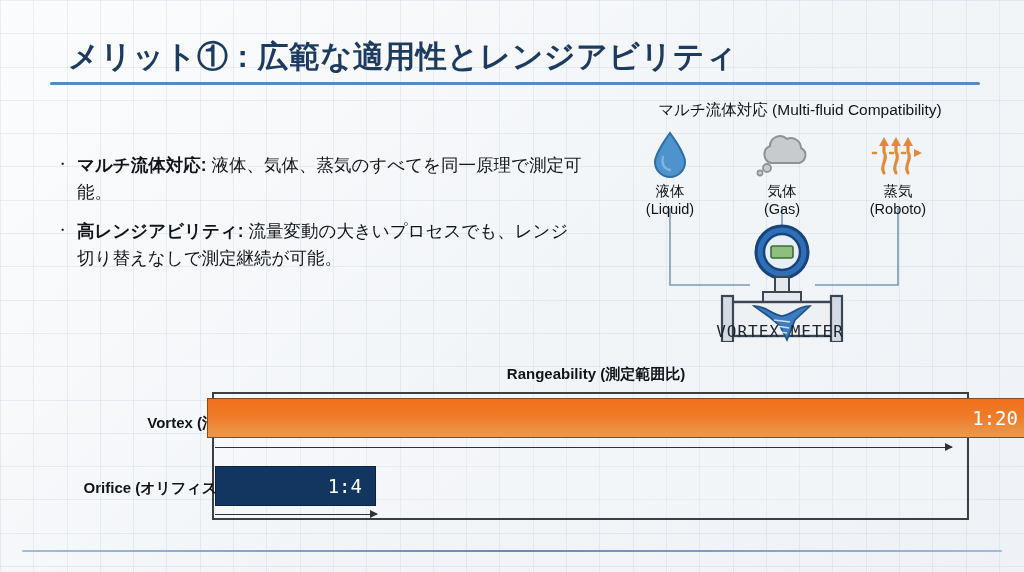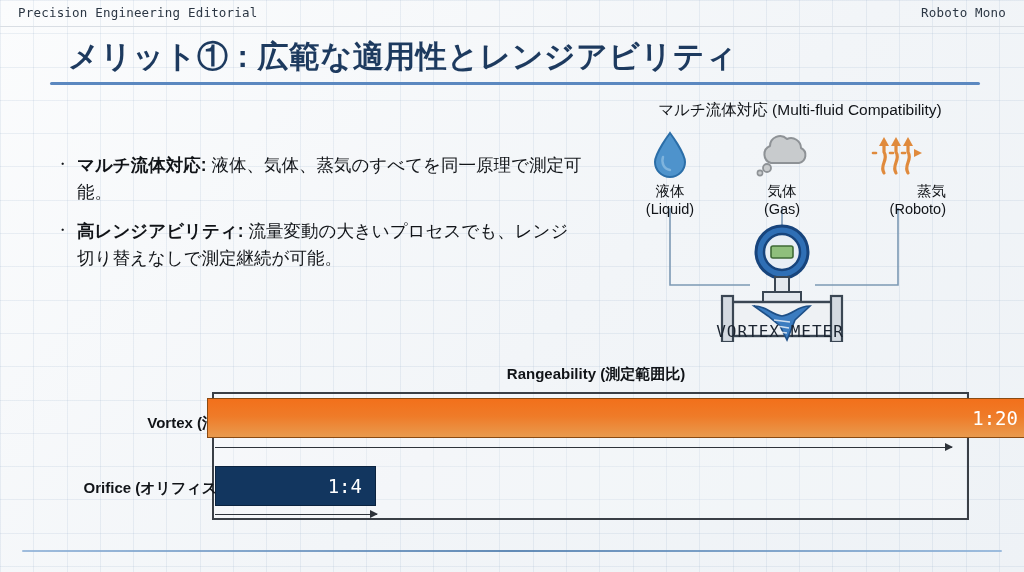--- a/index.html
+++ b/index.html
@@ -56,21 +56,21 @@
   .diagram-title{
     position:absolute;left:0;top:0;width:400px;text-align:center;
     font-size:15.5px;font-weight:normal;color:#111418;white-space:nowrap;
   }
   .fluid{position:absolute;width:96px;text-align:center;}
   .fluid .icon{height:52px;display:flex;align-items:center;justify-content:center;}
   .fluid .jp{font-size:14.5px;color:#111418;margin-top:2px;}
   .fluid .en{font-size:14.5px;color:#111418;}
   .f-liquid{left:22px;top:28px;}
   .f-gas{left:134px;top:28px;}
-  .f-steam{left:250px;top:28px;text-align:right;}
+  .f-steam{left:250px;top:28px;}
 
   .meter-label{
     position:absolute;left:80px;top:222px;width:200px;text-align:center;
     font-family:"DejaVu Sans Mono","Liberation Mono",monospace;
     font-size:16px;color:#1b2430;letter-spacing:1px;
   }
 
   
   .chart{position:absolute;left:0;top:360px;width:880px;height:170px;}
   .chart-title{
@@ -115,24 +115,20 @@
     position:absolute;left:22px;top:550px;width:980px;height:2px;
     background:linear-gradient(90deg,#90b2d8,#4a79ab,#8fb3d9);
     border-radius:2px;opacity:.85;
   }
 </style>
 </head>
 <body>
 
 <div class="slide">
 
-  <div class="hdr">
-    <div class="hdr-left">Precision Engineering Editorial</div>
-    <div class="hdr-right">Roboto Mono</div>
-  </div>
 
   <div class="title">メリット① : 広範な適用性とレンジアビリティ</div>
   <div class="title-rule"></div>
 
   <div class="bullets">
     <div class="bullet">
       <span class="dot">・</span>
       <span><b>マルチ流体対応:</b><span> 液体、気体、蒸気のすべてを同一原理で測定可能。</span></span>
     </div>
     <div class="bullet">

